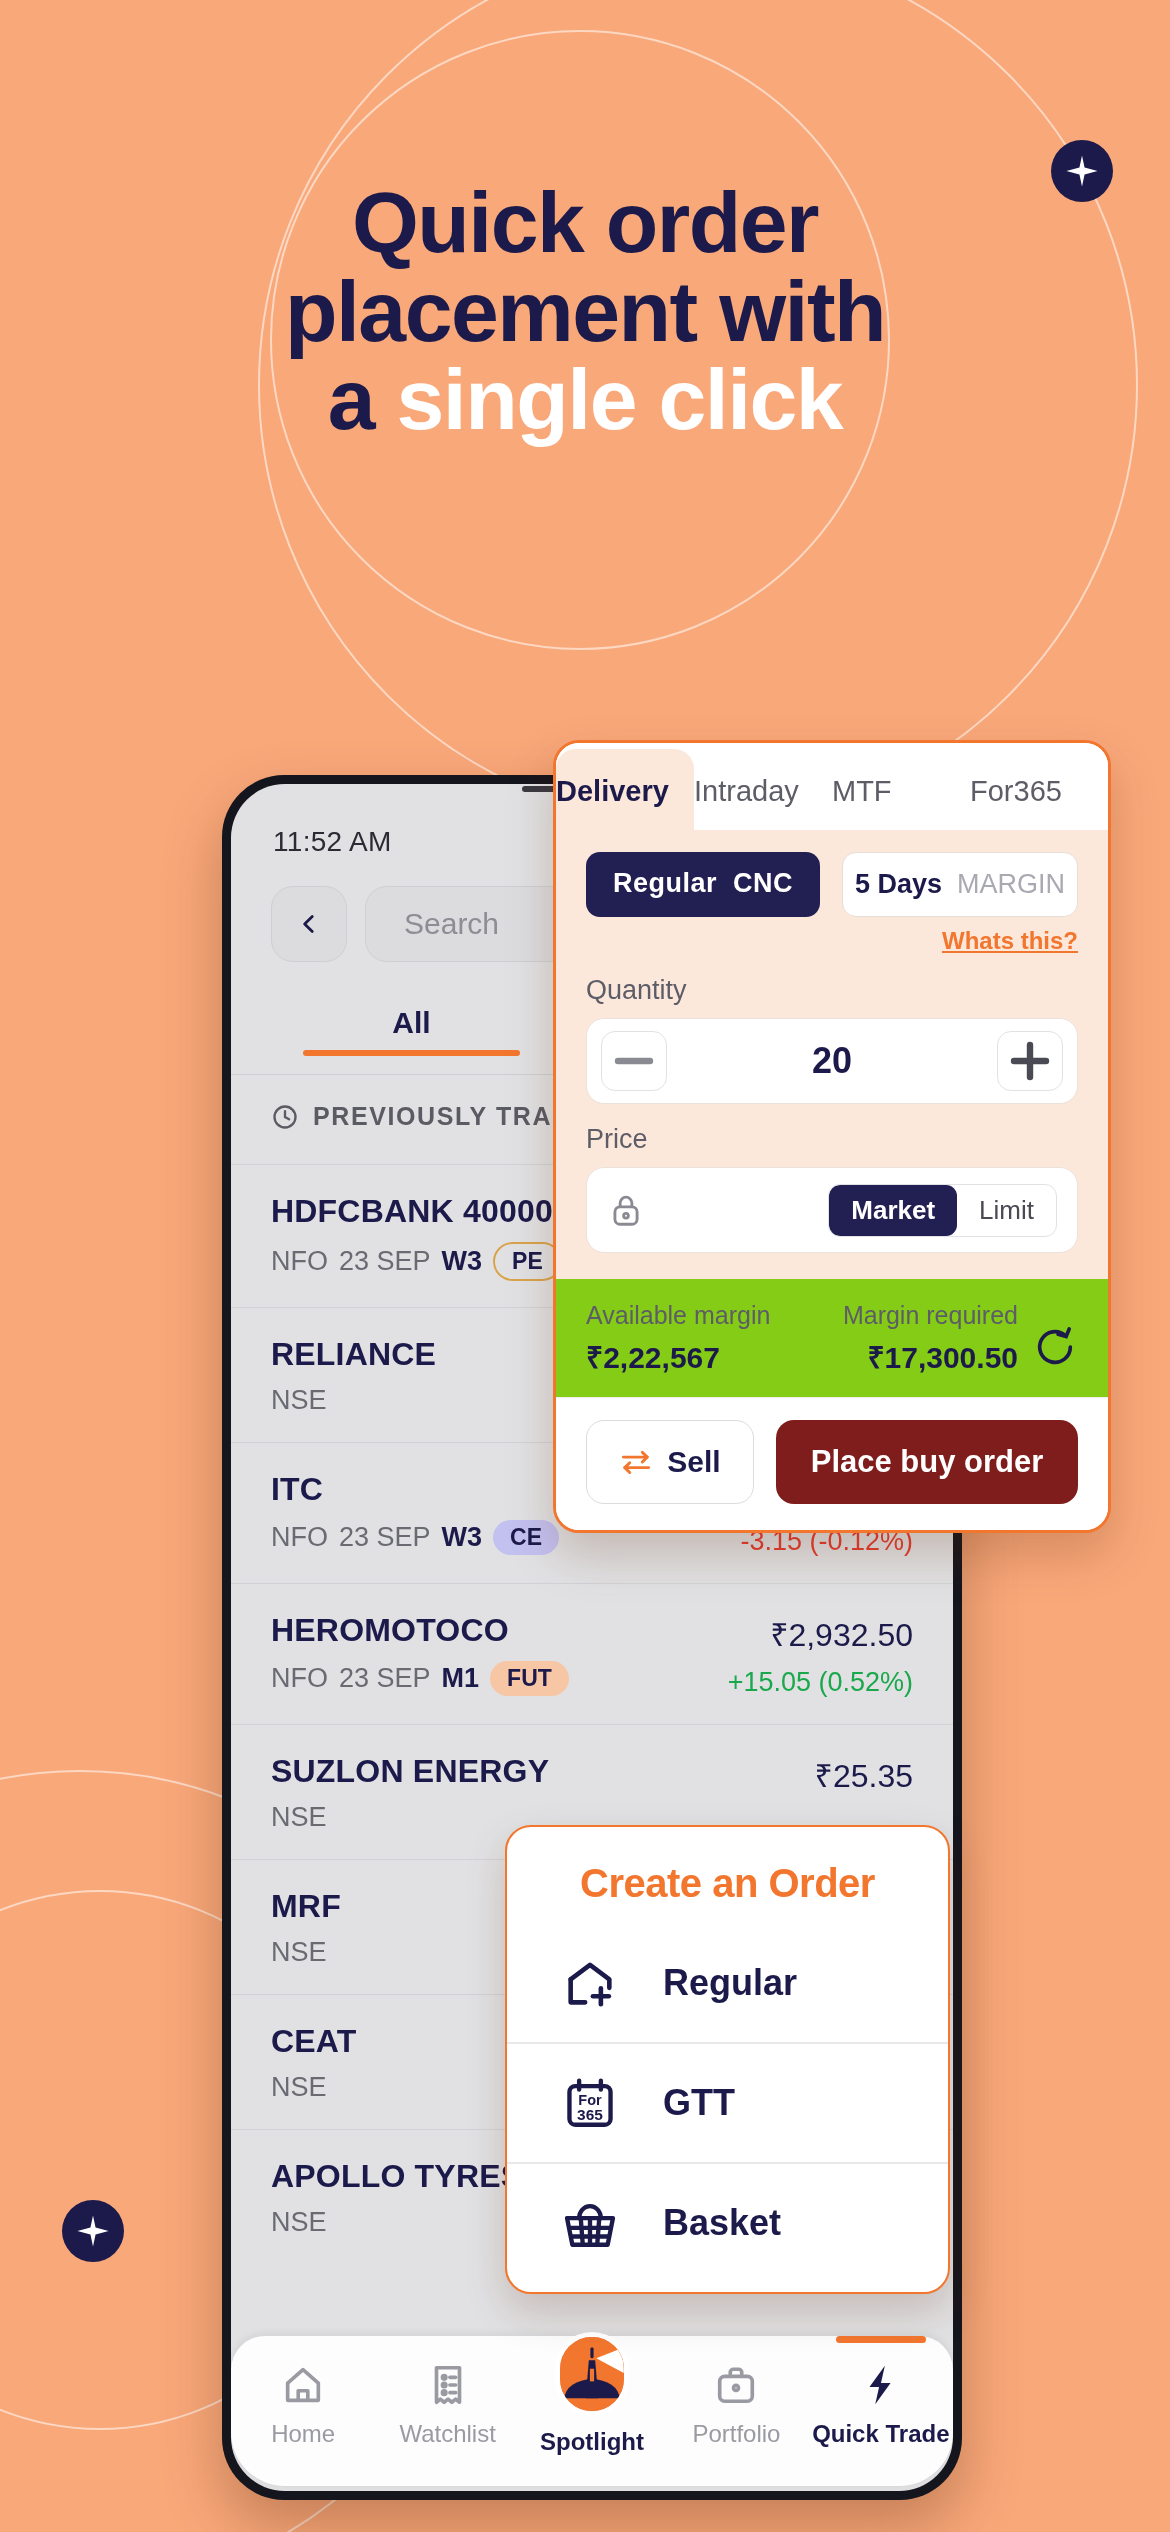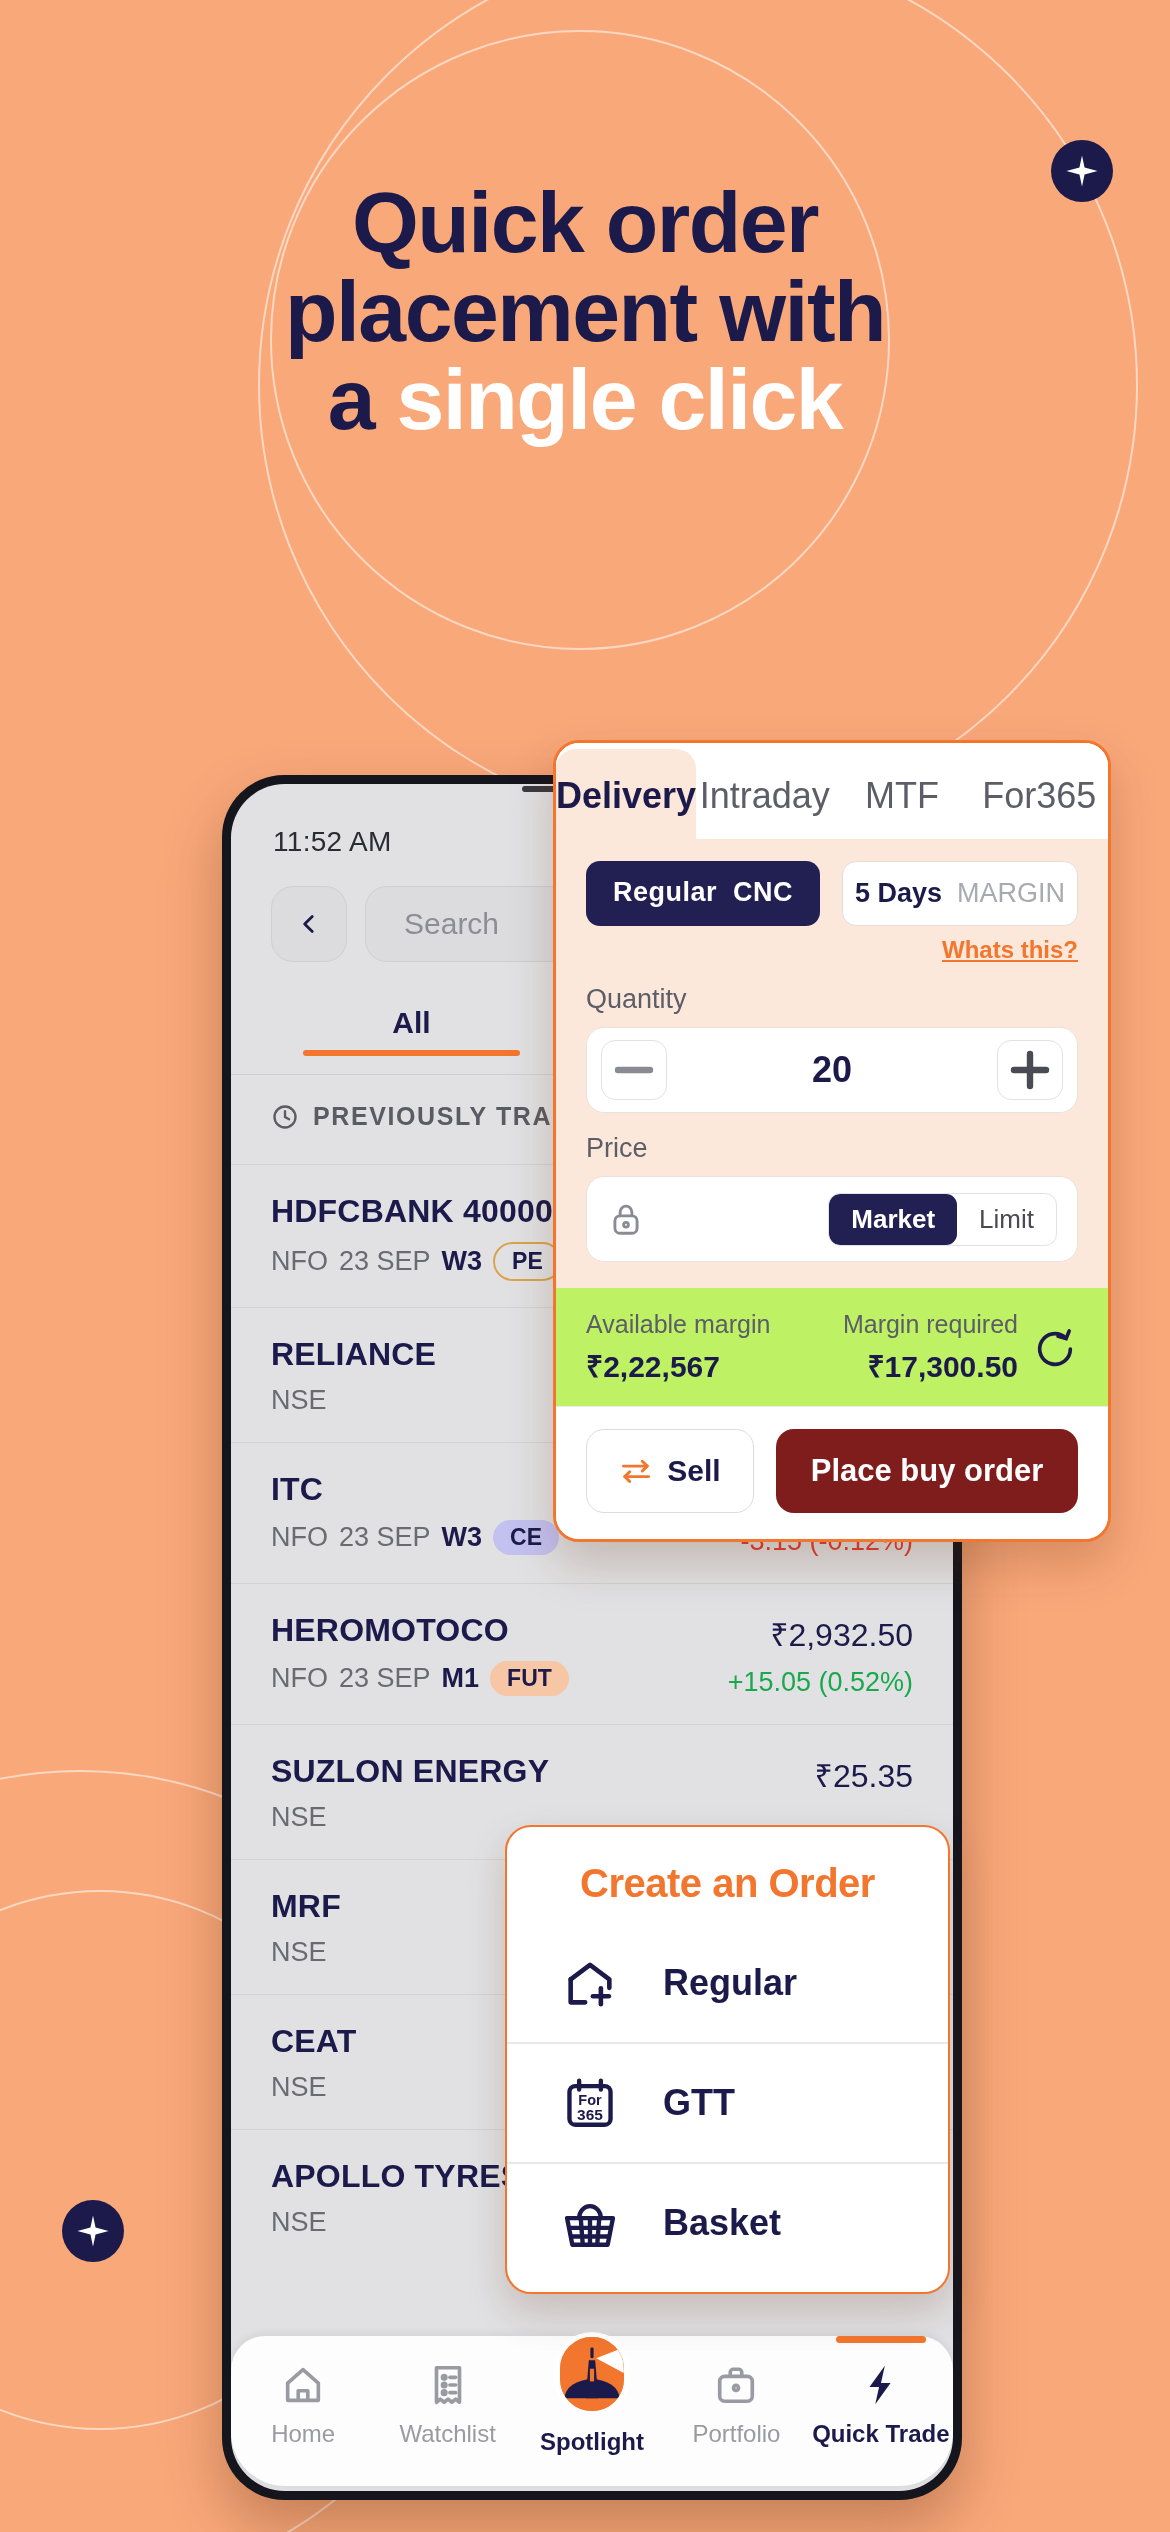--- a/index.html
+++ b/index.html
@@ -91,21 +91,21 @@
   .spot-icon{ width:74px; height:84px; border-radius:40px; background:#F2762E; overflow:hidden;
               position:relative; margin-top:-30px; border:5px solid #fff; }
   .nav-top-ind{ position:absolute; top:-26px; left:50%; transform:translateX(-50%);
                 width:90px; height:7px; border-radius:4px; background:#F2762E; }
 
   
   .order-card{ position:absolute; left:553px; top:740px; width:558px; z-index:9;
                background:#ffffff; border:3px solid #F2762E; border-radius:26px;
                box-shadow:0 22px 48px rgba(90,40,10,.22); overflow:hidden; }
   .oc-tabs{ display:flex; background:#ffffff; padding:6px 0 0 0; }
-  .oc-tab{ flex:1; text-align:center; font-size:36px; color:#5d5d67; padding:26px 0 22px 0; }
+  .oc-tab{ flex:1; font-size:29px; color:#5d5d67; padding:26px 0 22px 0; }
   .oc-tab.active{ color:#1B1A4A; font-weight:700; background:#FCE7DB;
                   border-radius:20px 20px 0 0; }
   .oc-body{ background:#FCE7DB; padding:22px 30px 26px 30px; }
   .pill-row{ display:flex; gap:22px; }
   .pill-dark{ flex:1; background:#221F52; color:#fff; border-radius:14px; text-align:center;
               padding:16px 0; font-size:27px; font-weight:700; letter-spacing:.5px; }
   .pill-light{ flex:1; background:#ffffff; border:1px solid #e6ddd7; border-radius:14px; text-align:center;
                padding:16px 0; font-size:27px; }
   .pill-light b{ color:#1B1A4A; font-weight:700; }
   .pill-light span{ color:#a9a9b2; }
@@ -116,21 +116,21 @@
             height:86px; display:flex; align-items:center; padding:0 14px; position:relative; }
   .step-btn{ width:66px; height:60px; border:1px solid #e2e2e6; border-radius:14px;
              display:flex; align-items:center; justify-content:center; font-size:38px; color:#8a8a93; }
   .step-val{ flex:1; text-align:center; font-size:36px; font-weight:700; color:#1B1A4A; }
   .pricebox{ margin-top:12px; background:#fff; border:1px solid #ece2dc; border-radius:18px;
              height:86px; display:flex; align-items:center; padding:0 20px; }
   .pricebox svg{ width:38px; height:38px; }
   .ml-toggle{ margin-left:auto; display:flex; background:#fff; border:1px solid #e2e2e6; border-radius:12px; overflow:hidden; }
   .ml-toggle div{ padding:10px 22px; font-size:26px; color:#4a4a54; }
   .ml-toggle .on{ background:#221F52; color:#fff; font-weight:700; border-radius:11px; }
-  .oc-margin{ background:#bef264; padding:22px 30px 20px 30px; display:flex; align-items:flex-start; gap:14px;
+  .oc-margin{ background:#84cc16; padding:22px 30px 20px 30px; display:flex; align-items:center; gap:14px;
               border-bottom:1px solid #ececec; }
   .mg-col{ flex:1; }
   .mg-col.r{ text-align:right; }
   .mg-lab{ font-size:25px; color:#5d5d67; }
   .mg-val{ margin-top:6px; font-size:30px; font-weight:700; color:#1B1A4A; }
   .refresh{ width:46px; height:46px; margin-top:16px; }
   .oc-actions{ background:#fff; padding:22px 30px 26px 30px; display:flex; gap:22px; }
   .sell-btn{ width:168px; border:1px solid #dcdce0; border-radius:18px; display:flex; align-items:center;
              justify-content:center; gap:14px; font-size:30px; font-weight:700; color:#1B1A4A; padding:22px 0; }
   .sell-btn svg{ width:34px; height:28px; }

